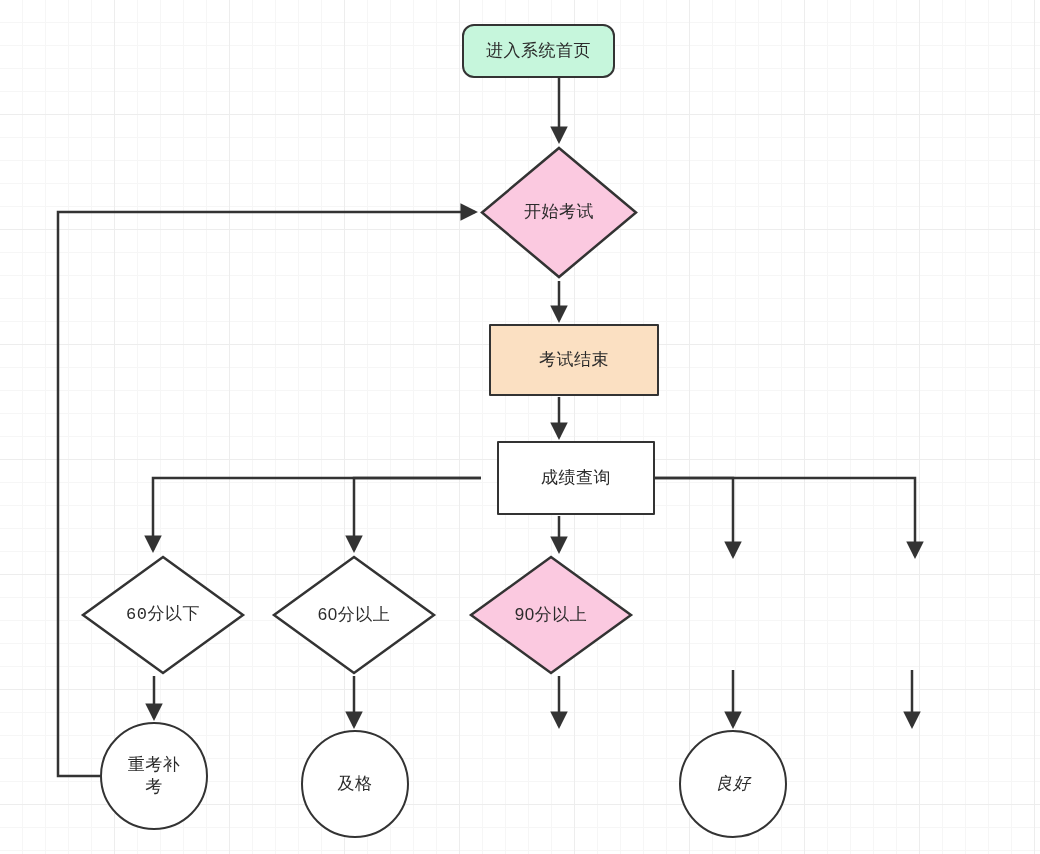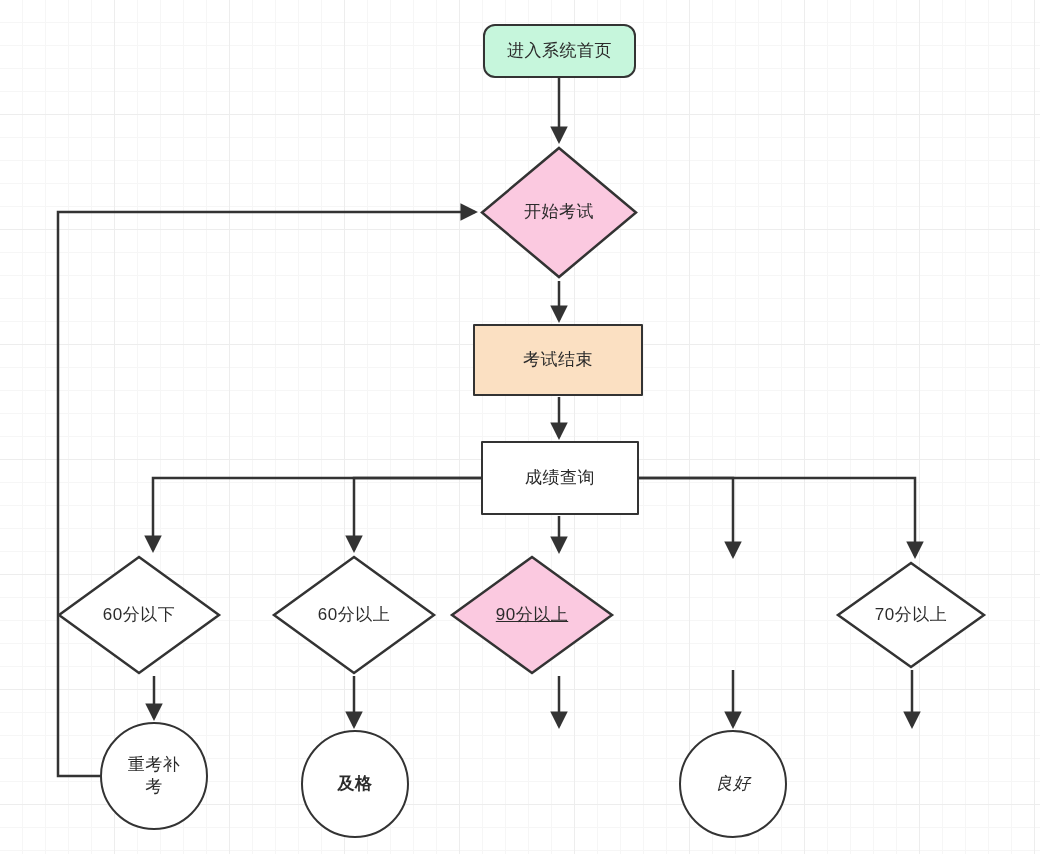--- a/index.html
+++ b/index.html
@@ -51,20 +51,21 @@
   }
   
   .shape-stadium {
     border: 2.5px solid #333333;
     border-radius: 12px;
   }
   
   .shape-rect {
     border: 2.5px solid #333333;
     border-radius: 1px;
+    margin-left: 16px;
   }
   
   .shape-circle {
     border: 2.5px solid #333333;
     border-radius: 50%;
     text-align: center;
   }
   
   .shape-diamond {
     background: transparent;
@@ -99,74 +100,68 @@
 
     <path d="M 154 676 L 154 718" stroke="#333333" stroke-width="2.5" fill="none" marker-end="url(#arrow)"></path>
     <path d="M 354 676 L 354 726" stroke="#333333" stroke-width="2.5" fill="none" marker-end="url(#arrow)"></path>
     <path d="M 559 676 L 559 726" stroke="#333333" stroke-width="2.5" fill="none" marker-end="url(#arrow)"></path>
     <path d="M 733 670 L 733 726" stroke="#333333" stroke-width="2.5" fill="none" marker-end="url(#arrow)"></path>
     <path d="M 912 670 L 912 726" stroke="#333333" stroke-width="2.5" fill="none" marker-end="url(#arrow)"></path>
 
     <path d="M 100 776 L 58 776 L 58 212 L 475 212" stroke="#333333" stroke-width="2.5" fill="none" marker-end="url(#arrow)"></path>
   </svg>
 
-  <div class="node shape-stadium" style="left:483px; top:24px; width:153px; height:54px; background:#c6f6dc;">
+  <div class="node shape-stadium" style="left:462px; top:24px; width:153px; height:54px; background:#c6f6dc;">
     <span class="node-label">进入系统首页</span>
   </div>
 
   <div class="node shape-diamond" style="left:479px; top:145px; width:160px; height:135px;">
     <svg class="diamond-svg" width="160" height="135" viewBox="0 0 160 135" style="position:absolute;left:0;top:0;">
       <polygon points="80,3 157,67.5 80,132 3,67.5" fill="#fbc9e0" stroke="#333333" stroke-width="2.5"></polygon>
     </svg>
     <span class="node-label">开始考试</span>
   </div>
 
   <div class="node shape-rect" style="left:473px; top:324px; width:170px; height:72px; background:#fbe0c2;">
     <span class="node-label">考试结束</span>
   </div>
 
   <div class="node shape-rect" style="left:481px; top:441px; width:158px; height:74px; background:#ffffff;">
     <span class="node-label">成绩查询</span>
   </div>
 
-  <div class="node shape-diamond" style="left:56px; top:554px; width:166px; height:122px;">
+  <div class="node shape-diamond" style="left:80px; top:554px; width:166px; height:122px;font-family:Liberation Mono, monospace;">
     <svg width="166" height="122" viewBox="0 0 166 122" style="position:absolute;left:0;top:0;">
       <polygon points="83,3 163,61 83,119 3,61" fill="#ffffff" stroke="#333333" stroke-width="2.5"></polygon>
     </svg>
     <span class="node-label">60分以下</span>
   </div>
 
   <div class="node shape-diamond" style="left:271px; top:554px; width:166px; height:122px;justify-content:center;">
     <svg width="166" height="122" viewBox="0 0 166 122" style="position:absolute;left:0;top:0;">
       <polygon points="83,3 163,61 83,119 3,61" fill="#ffffff" stroke="#333333" stroke-width="2.5"></polygon>
     </svg>
     <span class="node-label">60分以上</span>
   </div>
 
-  <div class="node shape-diamond" style="left:449px; top:554px; width:166px; height:122px;text-decoration:underline;">
+  <div class="node shape-diamond" style="left:468px; top:554px; width:166px; height:122px;">
     <svg width="166" height="122" viewBox="0 0 166 122" style="position:absolute;left:0;top:0;">
       <polygon points="83,3 163,61 83,119 3,61" fill="#fbc9e0" stroke="#333333" stroke-width="2.5"></polygon>
     </svg>
     <span class="node-label">90分以上</span>
   </div>
 
 
-  <div class="node shape-diamond" style="left:835px; top:560px; width:152px; height:110px;">
-    <svg width="152" height="110" viewBox="0 0 152 110" style="position:absolute;left:0;top:0;">
-      <polygon points="76,3 149,55 76,107 3,55" fill="#ffffff" stroke="#333333" stroke-width="2.5"></polygon>
-    </svg>
-    <span class="node-label">70分以上</span>
-  </div>
 
   <div class="node shape-circle" style="left:100px; top:722px; width:108px; height:108px; background:#ffffff;">
     <span class="node-label">重考补
 考</span>
   </div>
 
-  <div class="node shape-circle" style="left:301px; top:730px; width:108px; height:108px; background:#ffffff;font-weight:bold;">
+  <div class="node shape-circle" style="left:301px; top:730px; width:108px; height:108px; background:#ffffff;">
     <span class="node-label">及格</span>
   </div>
 
 
   <div class="node shape-circle" style="left:679px; top:730px; width:108px; height:108px; background:#ffffff;font-style:italic;">
     <span class="node-label">良好</span>
   </div>
 
 
 </div>

